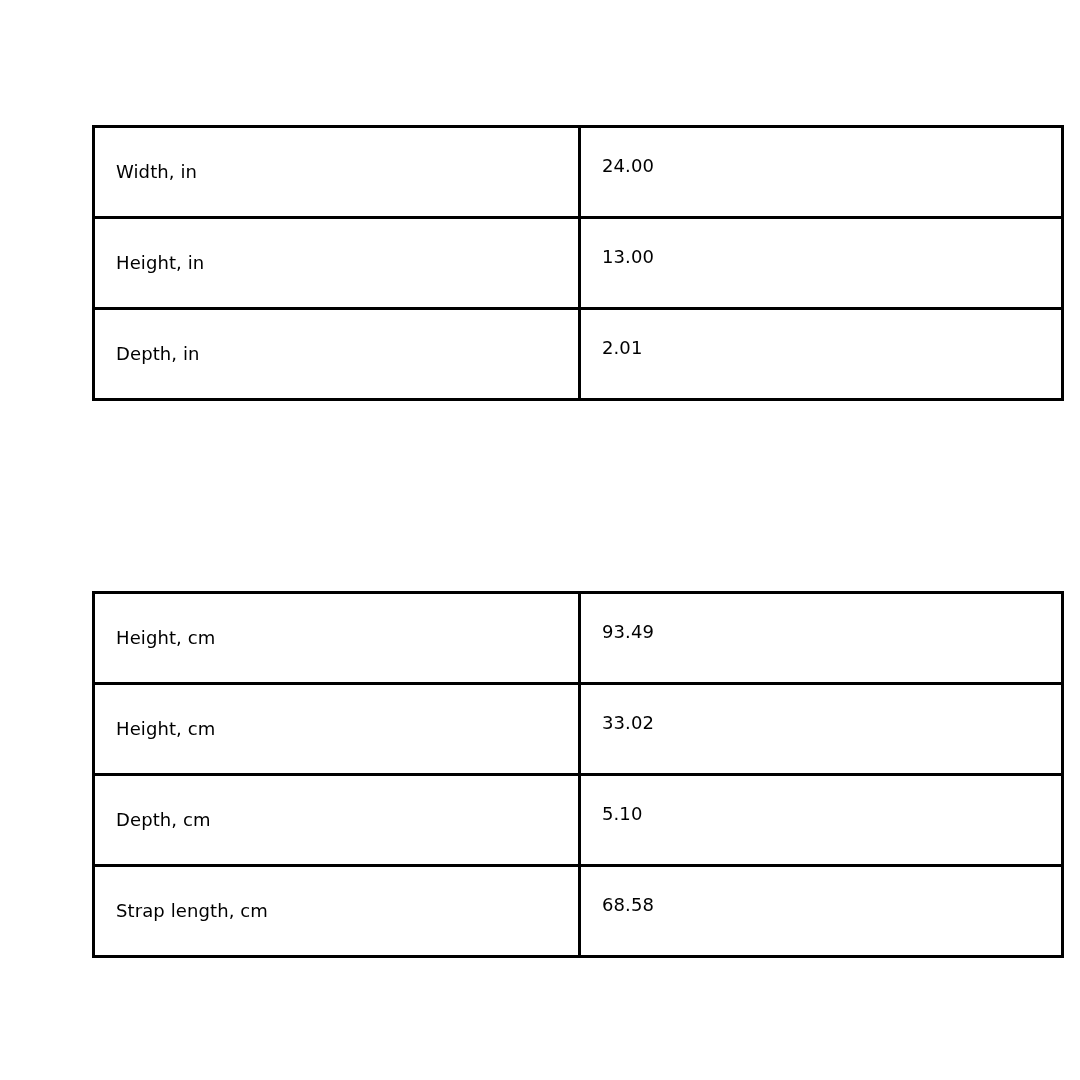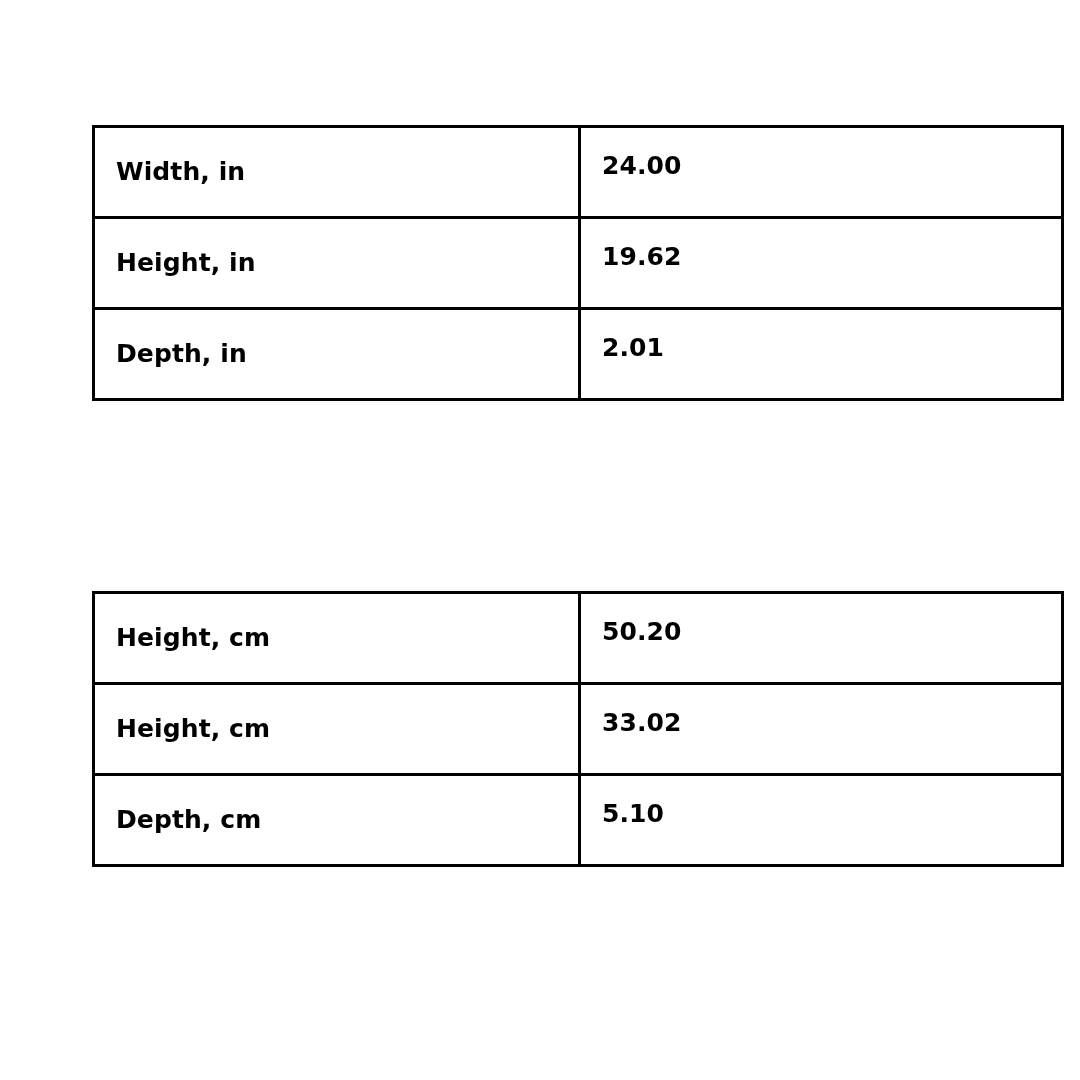--- a/index.html
+++ b/index.html
@@ -16,22 +16,22 @@
     overflow: hidden;
   }
   .spec-table {
     position: absolute;
     border-collapse: collapse;
     table-layout: fixed;
     background: #ffffff;
   }
   .spec-table td {
     border: 3px solid #000000;
-    font-size: 25px;
-    font-weight: bold;
+    font-size: 18px;
+    font-weight: normal;
     letter-spacing: 0.1px;
     line-height: 1.2;
     vertical-align: middle;
   }
   .spec-table td.label-cell {
     width: 462px;
     padding: 0 0 0 21px;
   }
   .spec-table td.value-cell {
     width: 459px;
@@ -53,37 +53,41 @@
 <body>
 
 <table class="spec-table" id="table-inches">
   <tbody>
     <tr>
       <td class="label-cell">Width, in</td>
       <td class="value-cell">24.00</td>
     </tr>
     <tr>
       <td class="label-cell">Height, in</td>
-      <td class="value-cell">19.62</td>
+      <td class="value-cell">13.00</td>
     </tr>
     <tr>
       <td class="label-cell">Depth, in</td>
       <td class="value-cell">2.01</td>
     </tr>
   </tbody>
 </table>
 
 <table class="spec-table" id="table-cm">
   <tbody>
     <tr>
       <td class="label-cell">Height, cm</td>
-      <td class="value-cell">50.20</td>
+      <td class="value-cell">93.49</td>
     </tr>
     <tr>
       <td class="label-cell">Height, cm</td>
       <td class="value-cell">33.02</td>
     </tr>
     <tr>
       <td class="label-cell">Depth, cm</td>
       <td class="value-cell">5.10</td>
     </tr>
+    <tr>
+      <td class="label-cell">Strap length, cm</td>
+      <td class="value-cell">68.58</td>
+    </tr>
   </tbody>
 </table>
 
 </body></html>

